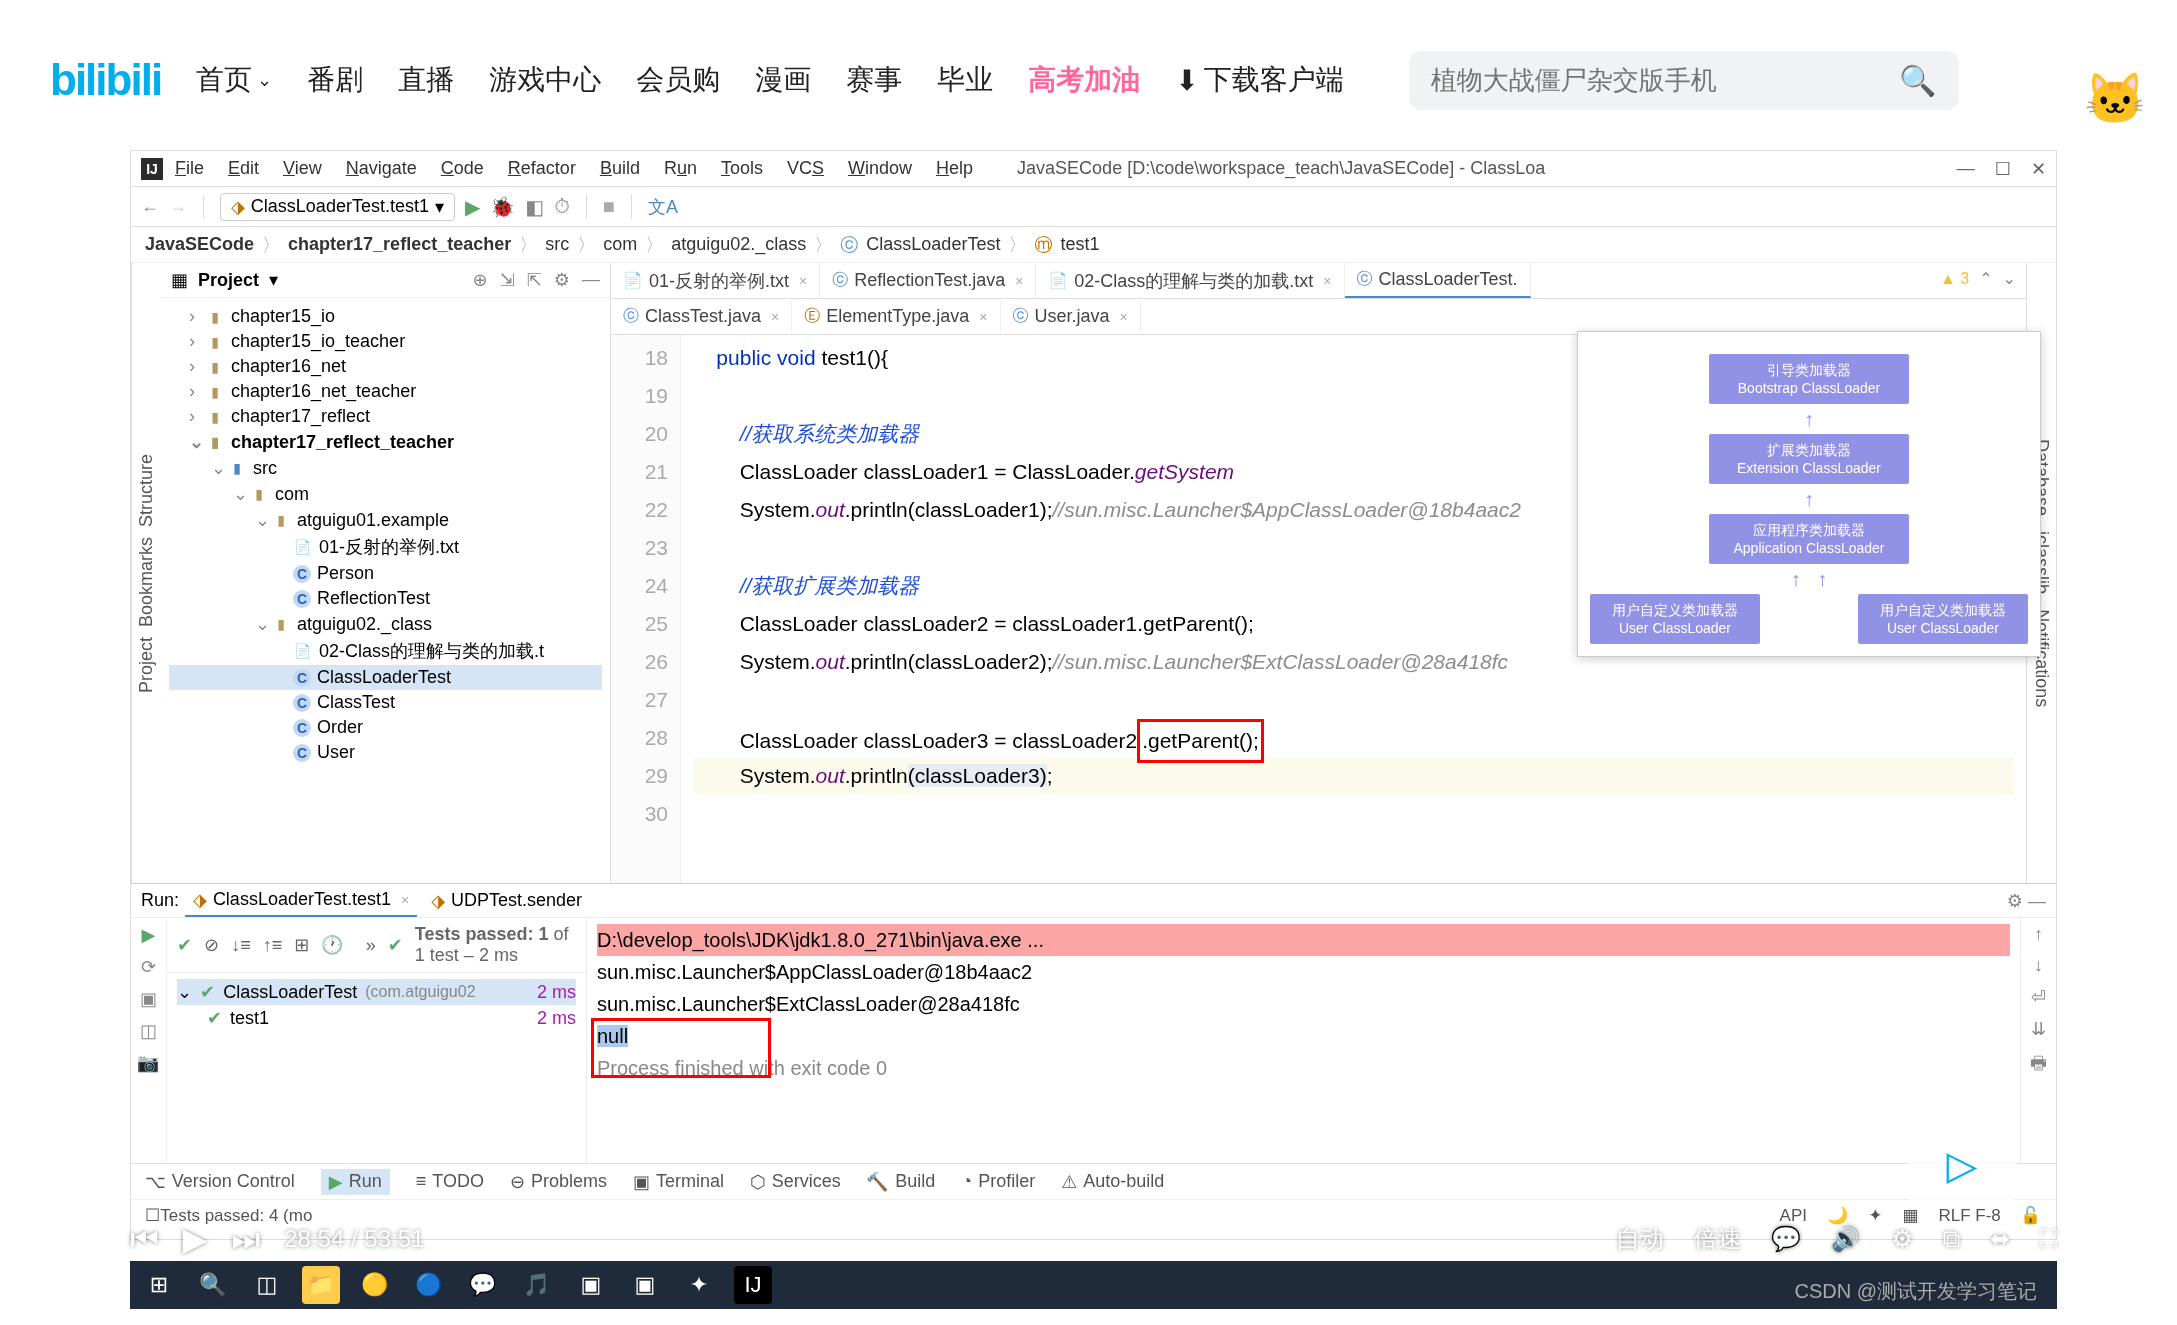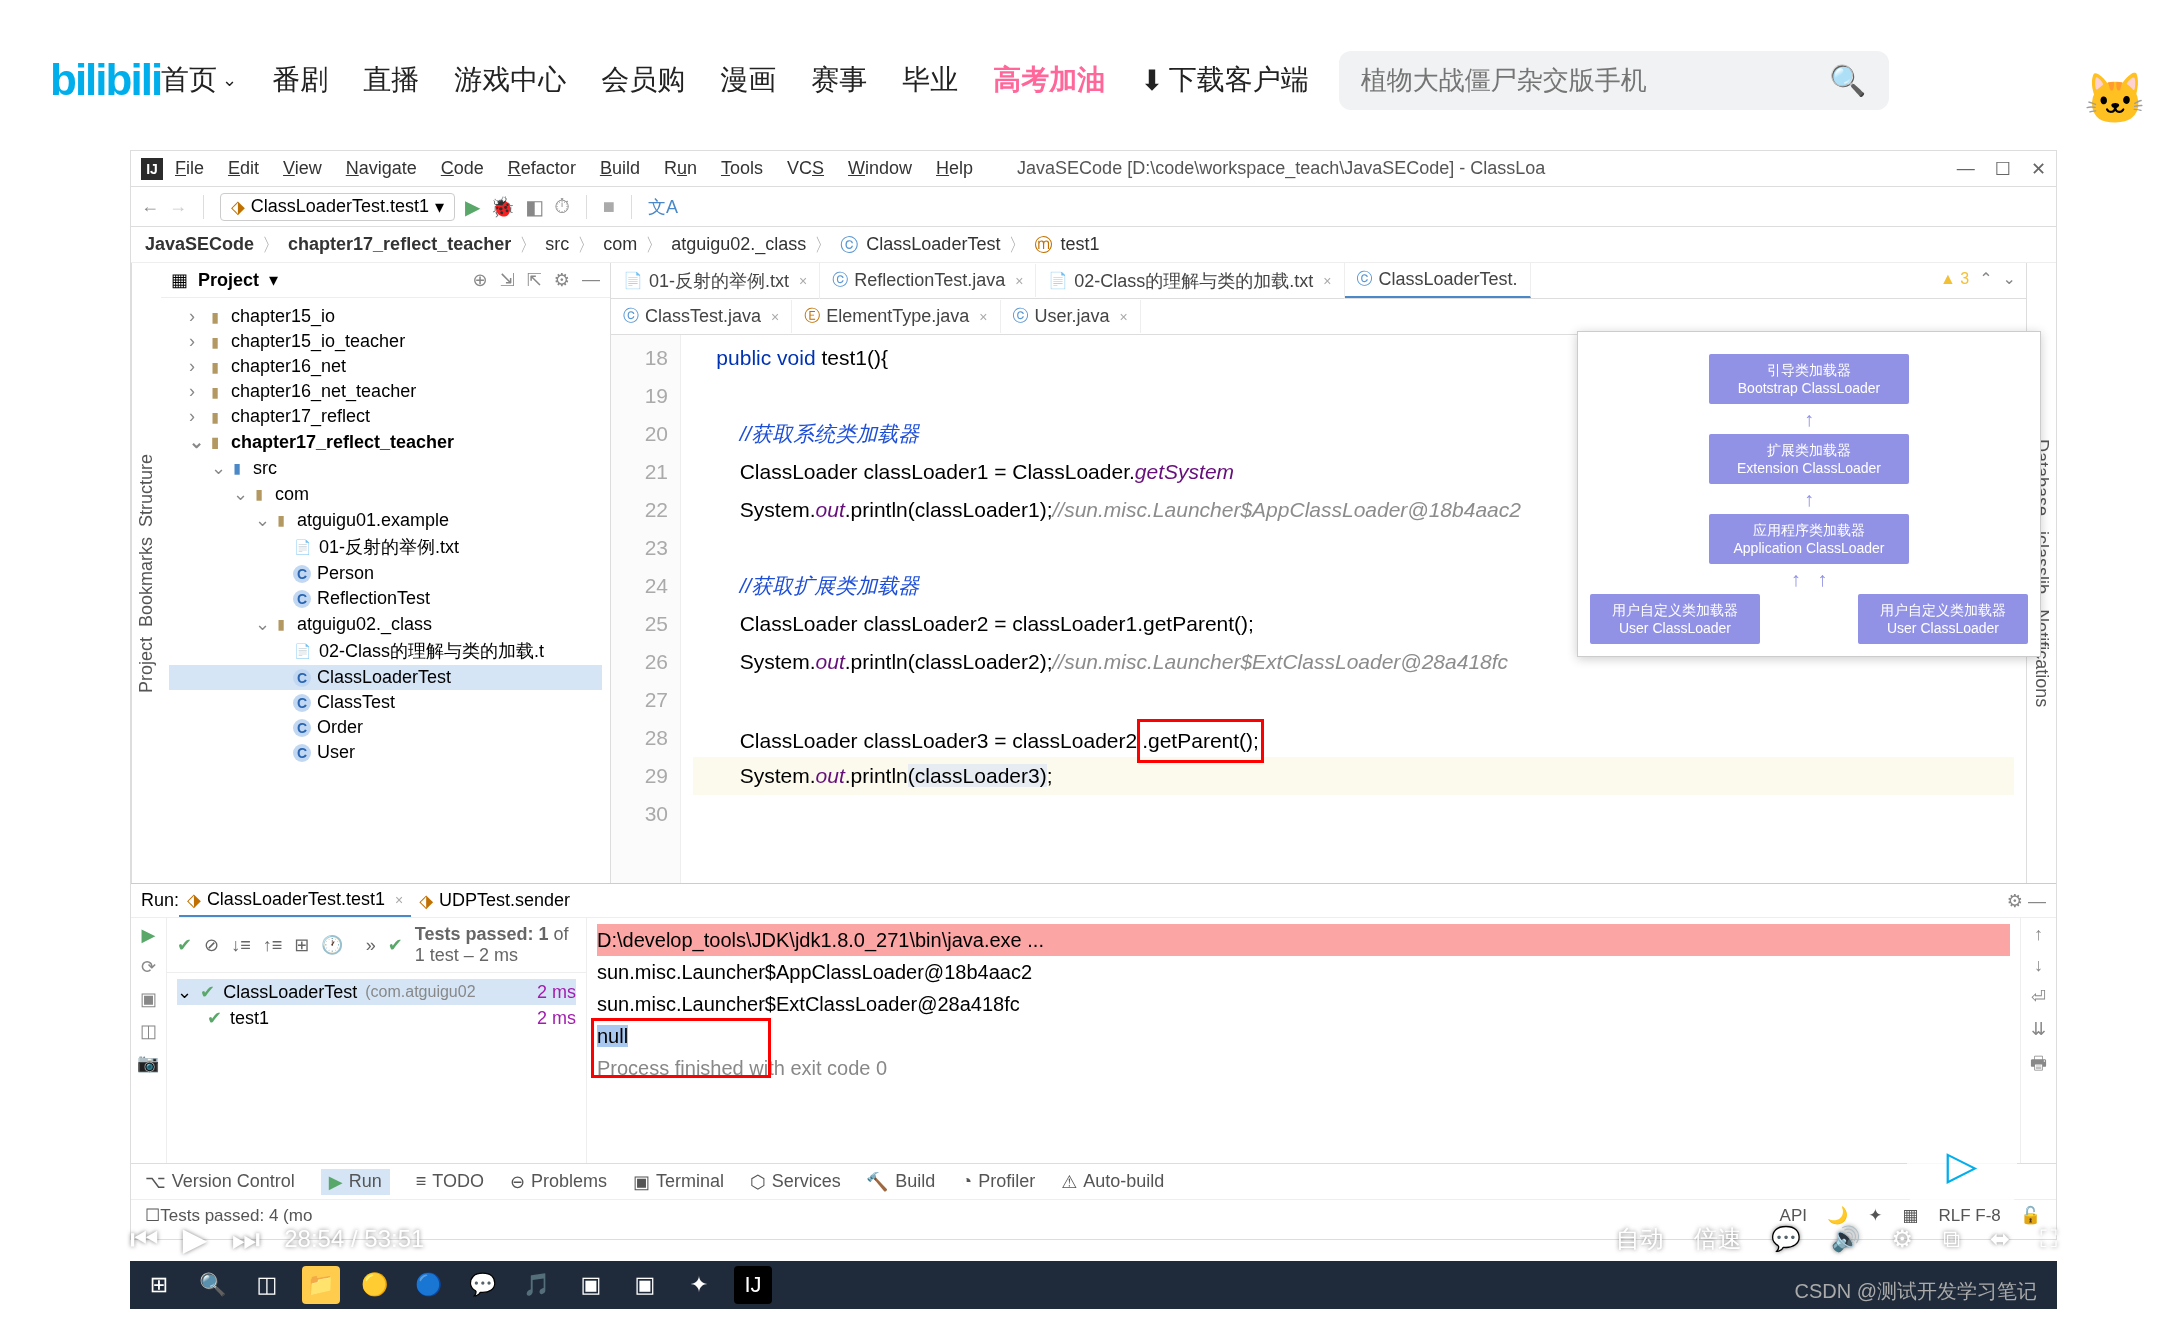--- a/index.html
+++ b/index.html
@@ -1,19 +1,19 @@
 <!DOCTYPE html>
 <html><head>
 <meta charset="utf-8">
 <style>
 * { margin: 0; padding: 0; box-sizing: border-box; font-family: "Microsoft YaHei", Arial, sans-serif; }
 body { background: #fff; width: 2177px; height: 1325px; overflow: hidden; }
 
 
-.bili-header { display: flex; align-items: center; padding: 30px 40px 20px 50px; height: 150px; }
+.bili-header { display: flex; align-items: center; padding: 30px 40px 20px 50px; gap: 35px; height: 150px; }
 .bili-logo { color: #00aeec; font-weight: bold; font-size: 44px; letter-spacing: -2px; }
 .bili-nav { display: flex; gap: 35px; align-items: center; }
 .bili-nav-item { font-size: 28px; color: #222; cursor: pointer; display: flex; align-items: center; gap: 5px; }
 .bili-nav-item.highlight { color: #ff6699; font-weight: bold; }
 .chevron { font-size: 18px; }
 .bili-search { display: flex; align-items: center; background: #f1f2f3; border-radius: 12px; padding: 12px 22px; margin-left: 30px; flex: 1; max-width: 550px; }
 .bili-search input { border: none; background: transparent; font-size: 26px; color: #888; flex: 1; outline: none; }
 .search-icon { font-size: 30px; color: #555; }
 
 
@@ -80,21 +80,21 @@
 .red-box { border: 3px solid #f00; padding: 0 2px; display: inline-block; }
 
 
 .diagram-overlay { position: absolute; top: 180px; right: 15px; width: 464px; background: #fff; border: 1px solid #ccc; box-shadow: 0 2px 10px rgba(0,0,0,0.2); padding: 12px; }
 .diag-box { background: #9191e6; color: #fff; text-align: center; padding: 8px; margin: 10px auto; font-size: 14px; width: 200px; border-radius: 2px; }
 .diag-row { display: flex; justify-content: space-between; margin-top: 10px; }
 .diag-row .diag-box { width: 170px; margin: 0; }
 .diag-arrow { text-align: center; color: #9191e6; font-size: 20px; line-height: 10px; }
 
 .run-panel { border-top: 1px solid #ccc; height: 280px; display: flex; flex-direction: column; }
-.run-header { display: flex; align-items: center; padding: 4px 10px; font-size: 18px; border-bottom: 1px solid #eee; height: 34px; gap: 0; }
+.run-header { display: flex; align-items: center; padding: 4px 10px; font-size: 18px; border-bottom: 1px solid #eee; height: 34px; gap: 6px; }
 .run-tab { display: flex; align-items: center; gap: 6px; padding: 4px 8px; }
 .run-tab.active { border-bottom: 2px solid #4a88c7; }
 .run-body { display: flex; flex: 1; }
 .run-toolbar { width: 36px; border-right: 1px solid #eee; display: flex; flex-direction: column; align-items: center; padding: 6px 0; gap: 10px; color: #59a869; font-size: 18px; }
 .test-tree { width: 420px; border-right: 1px solid #eee; font-size: 18px; }
 .test-tree-header { display: flex; align-items: center; padding: 6px 10px; gap: 12px; color: #666; border-bottom: 1px solid #eee; }
 .test-tree-body { padding: 6px 10px; }
 .test-item { display: flex; align-items: center; gap: 8px; padding: 2px 0; }
 .test-item.selected { background: #d5e5f6; }
 .test-check { color: #59a869; }

